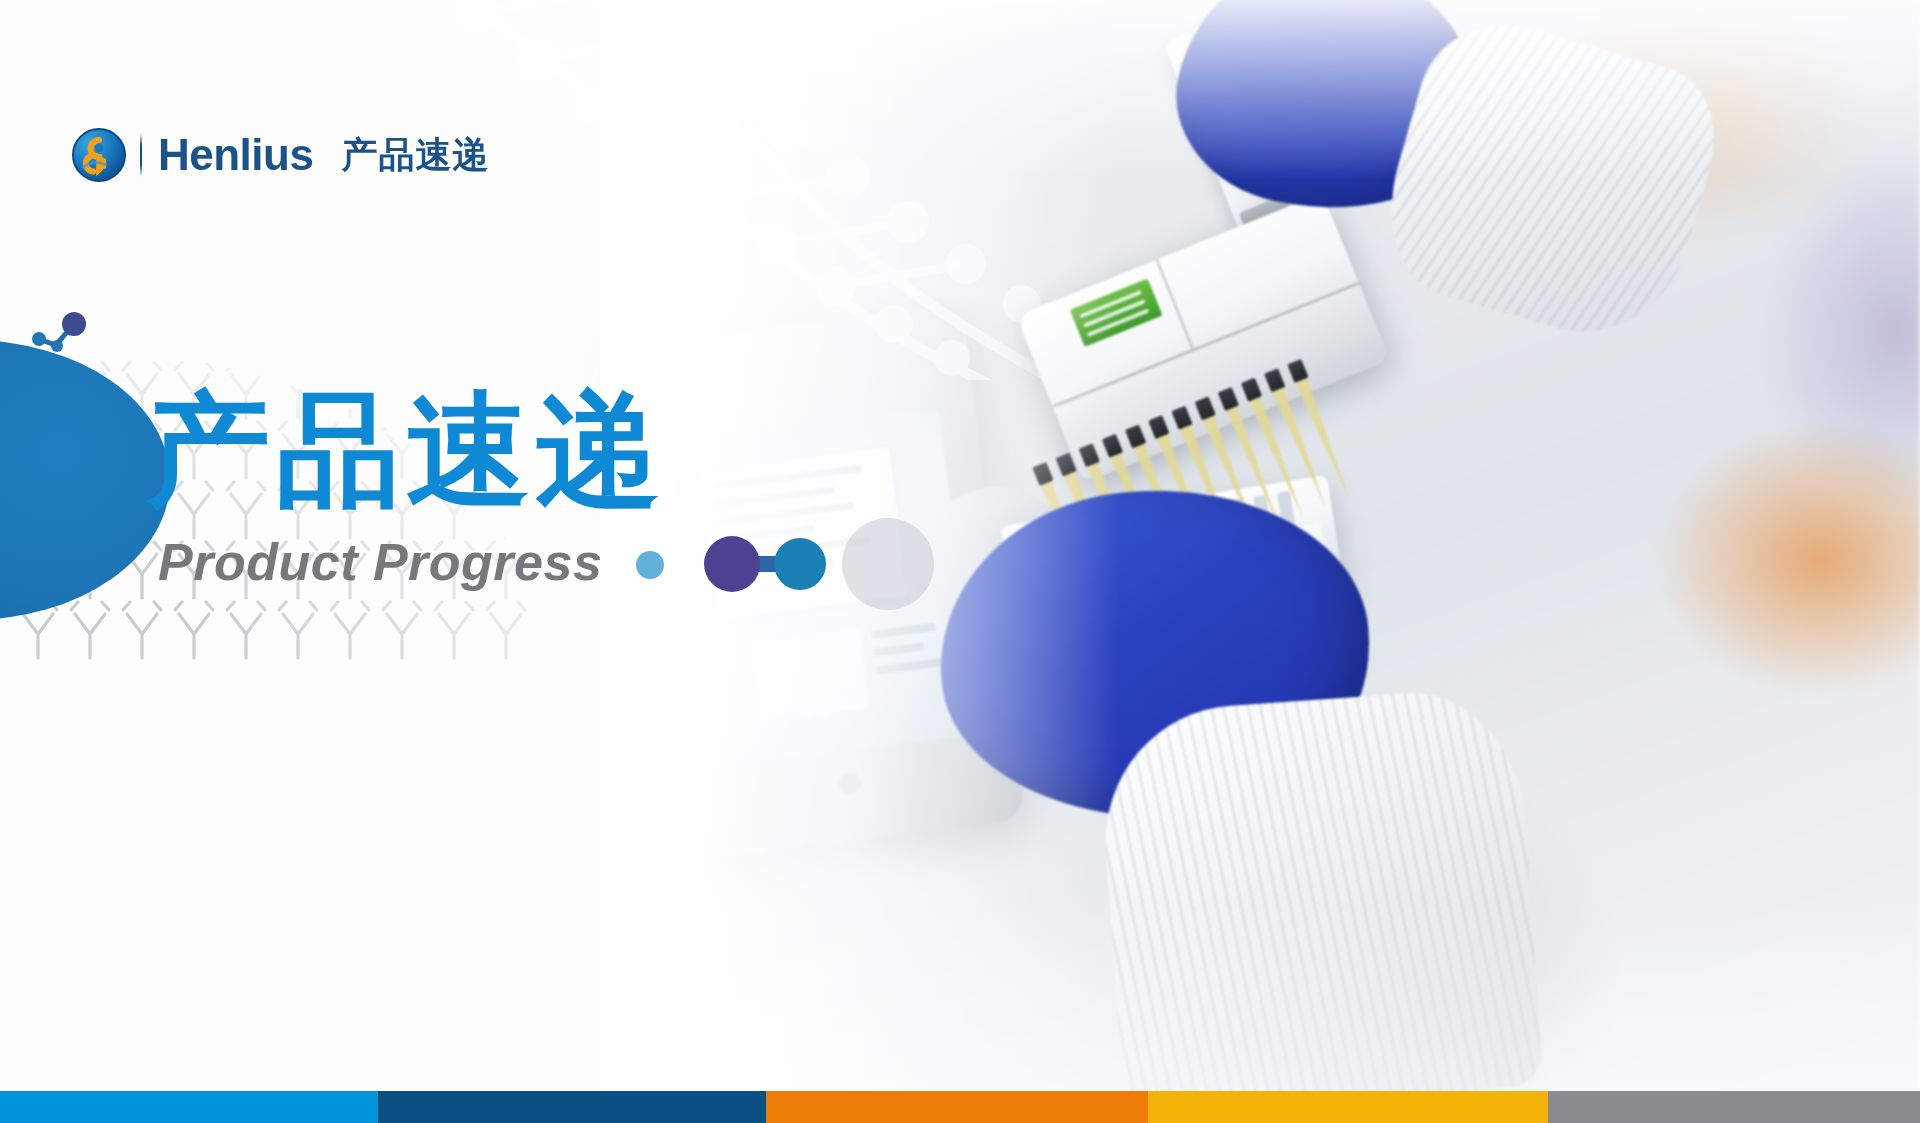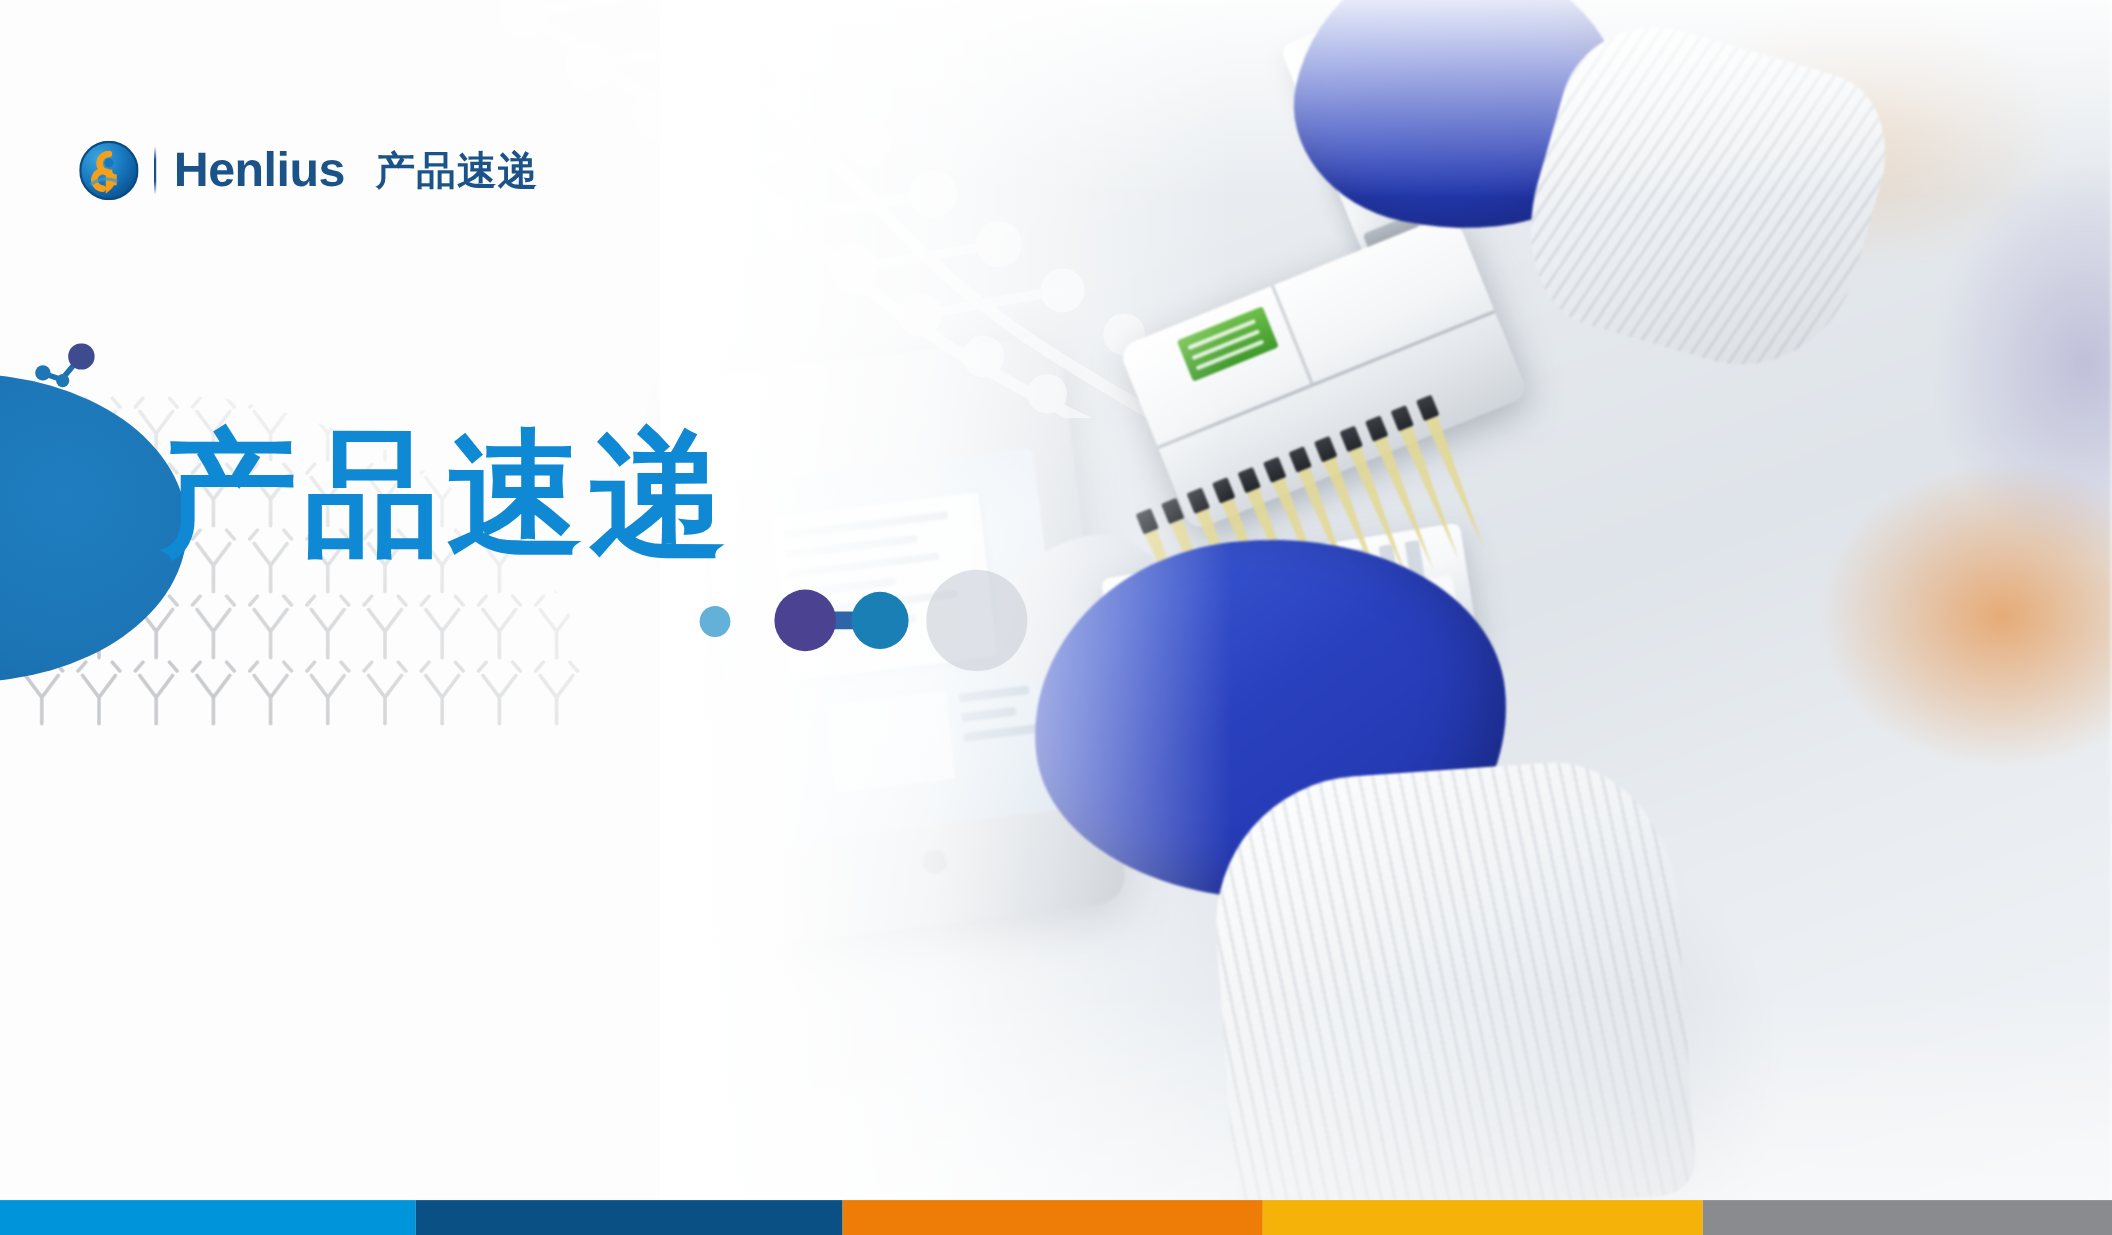--- a/index.html
+++ b/index.html
@@ -476,20 +476,21 @@
   <div class="molecule-small">
     <svg width="70" height="48" viewBox="0 0 70 48" aria-hidden="true">
       <path d="M13 28 L28 33 L44 14" stroke="#1c6fb0" stroke-width="5" fill="none" stroke-linecap="round"></path>
       <circle cx="46" cy="12" r="12" fill="#3f4b8f"></circle>
       <circle cx="11" cy="27" r="7" fill="#1f76b5"></circle>
       <circle cx="29" cy="34" r="6" fill="#1f76b5"></circle>
     </svg>
   </div>
 
   <div class="title-cn">产品速递</div>
+  <div class="title-en">Product Progress</div>
 
   <div class="ghost-circle"></div>
   <div class="dot dot-a"></div>
   <div class="molecule-big">
     <svg width="130" height="62" viewBox="0 0 130 62" aria-hidden="true">
       <path d="M30 30 L95 30" stroke="#2e64a8" stroke-width="16" stroke-linecap="round"></path>
       <circle cx="30" cy="30" r="28" fill="#4b4391"></circle>
       <circle cx="98" cy="30" r="26" fill="#1a7fb5"></circle>
     </svg>
   </div>

